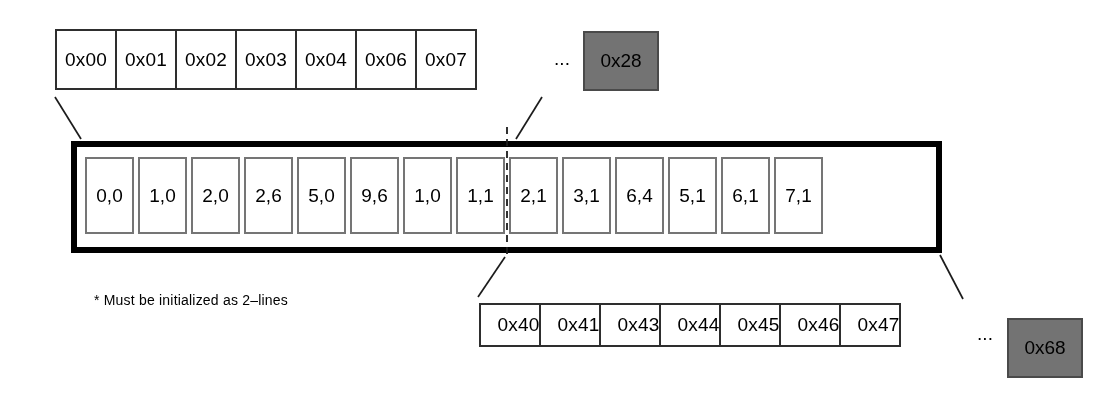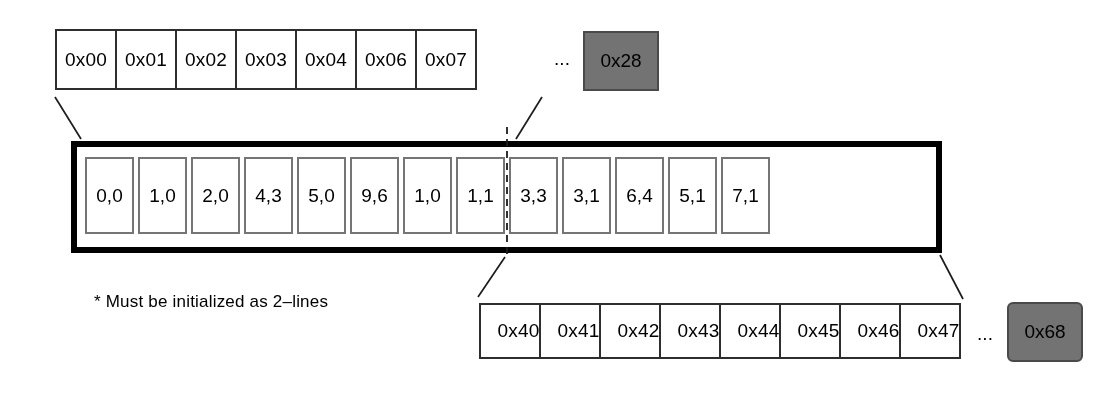--- a/index.html
+++ b/index.html
@@ -29,21 +29,21 @@
     display: flex;
     align-items: center;
     justify-content: center;
     font-size: 19px;
     letter-spacing: 0.2px;
   }
   .row .rcell + .rcell { margin-left: -2px; }
   .top-row { left: 55px; top: 29px; }
   .top-row .rcell { height: 61px; }
   .bottom-row { left: 479px; top: 303px; }
-  .bottom-row .rcell { height: 56px; padding-left: 17px; }
+  .bottom-row .rcell { height: 44px; padding-left: 17px; }
   .solo {
     position: absolute;
     box-sizing: border-box;
     width: 76px;
     height: 60px;
     border: 2px solid #4a4a4a;
     background: #737373;
     display: flex;
     align-items: center;
     justify-content: center;
@@ -74,21 +74,21 @@
     border: 2px solid #757575;
     background: #ffffff;
     display: flex;
     align-items: center;
     justify-content: center;
     font-size: 19px;
   }
   .note {
     position: absolute;
     left: 94px; top: 292px;
-    font-size: 17px;
+    font-size: 14px;
     letter-spacing: 0.2px;
     z-index: 2;
   }
 </style>
 </head>
 <body>
 
 <div class="canvas">
 
   <div class="row top-row">
@@ -101,47 +101,47 @@
       <div class="rcell">0x07</div>
     </div>
   <div class="ellipsis" style="left:546px; top:48px;">...</div>
   <div class="solo" style="left:583px; top:31px;">0x28</div>
 
   <div class="buffer">
     <div class="bcells">
         <div class="bcell">0,0</div>
         <div class="bcell">1,0</div>
         <div class="bcell">2,0</div>
-        <div class="bcell">4,3</div>
+        <div class="bcell">2,6</div>
         <div class="bcell">5,0</div>
         <div class="bcell">9,6</div>
         <div class="bcell">1,0</div>
         <div class="bcell">1,1</div>
-        <div class="bcell">3,3</div>
+        <div class="bcell">2,1</div>
         <div class="bcell">3,1</div>
         <div class="bcell">6,4</div>
         <div class="bcell">5,1</div>
+        <div class="bcell">6,1</div>
         <div class="bcell">7,1</div>
       </div>
   </div>
 
   <div class="note">* Must be initialized as 2–lines</div>
 
   <div class="row bottom-row">
       <div class="rcell">0x40</div>
       <div class="rcell">0x41</div>
-      <div class="rcell">0x42</div>
       <div class="rcell">0x43</div>
       <div class="rcell">0x44</div>
       <div class="rcell">0x45</div>
       <div class="rcell">0x46</div>
       <div class="rcell">0x47</div>
     </div>
   <div class="ellipsis" style="left:969px; top:323px;">...</div>
-  <div class="solo" style="left:1007px; top:302px;border-radius:6px;">0x68</div>
+  <div class="solo" style="left:1007px; top:318px;">0x68</div>
 
   <svg class="overlay" width="1113" height="400" viewBox="0 0 1113 400" xmlns="http://www.w3.org/2000/svg">
     <line x1="55" y1="97" x2="81" y2="139" stroke="#1c1c1c" stroke-width="1.7"></line>
     <line x1="542" y1="97" x2="516" y2="139" stroke="#1c1c1c" stroke-width="1.7"></line>
     <line x1="505" y1="257" x2="478" y2="297" stroke="#1c1c1c" stroke-width="1.7"></line>
     <line x1="940" y1="255" x2="963" y2="299" stroke="#1c1c1c" stroke-width="1.7"></line>
     <line x1="507" y1="127" x2="507" y2="258" stroke="#1c1c1c" stroke-width="1.8" stroke-dasharray="7 5"></line>
   </svg>
 
 </div>

